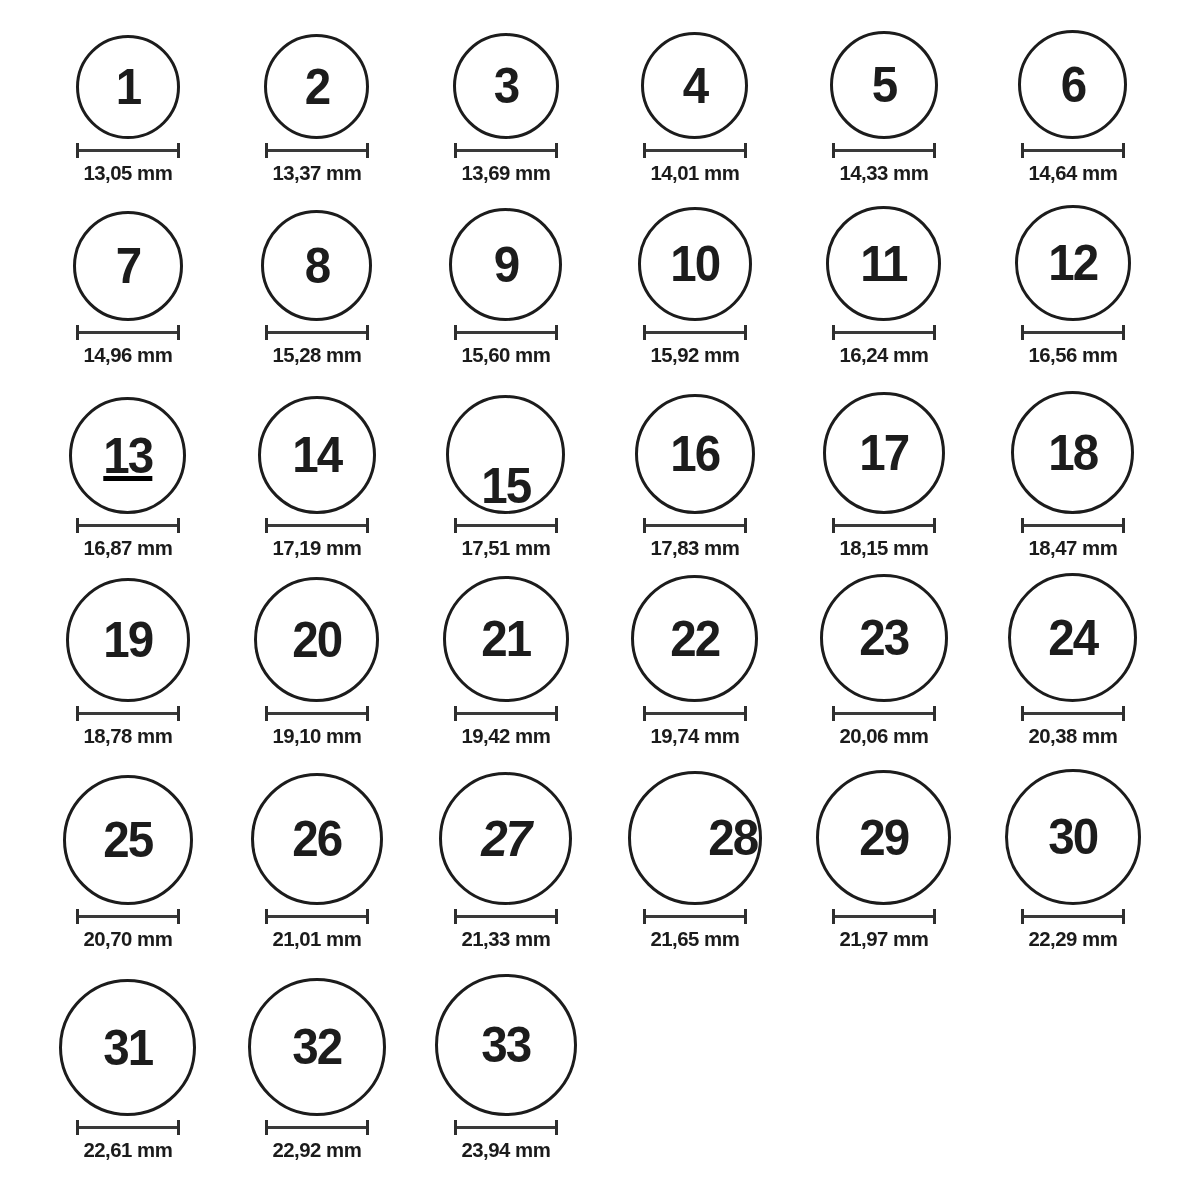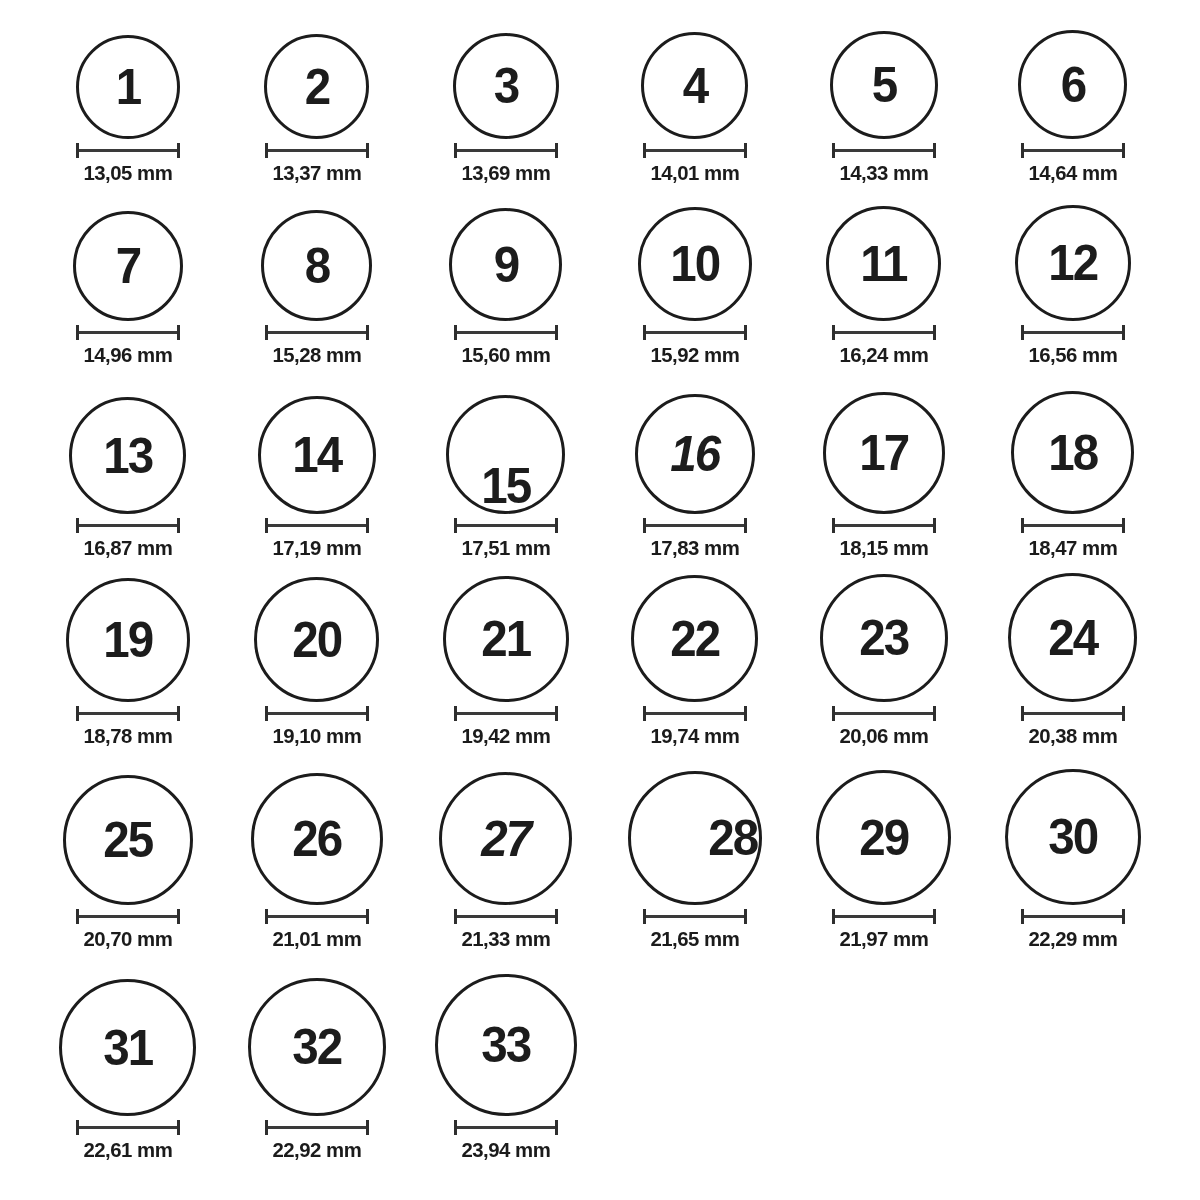--- a/index.html
+++ b/index.html
@@ -151,42 +151,42 @@
       <div class="label">16,24 mm</div>
     </div>
     <div class="cell">
       <div class="circle" style="width: 116px; height: 116px;">
         <span class="num">12</span>
       </div>
       <div class="measure"></div>
       <div class="label">16,56 mm</div>
     </div>
     <div class="cell">
-      <div class="circle" style="width: 117px; height: 117px;">
+      <div class="circle" style="width: 117px; height: 117px; text-decoration: underline;">
         <span class="num">13</span>
       </div>
       <div class="measure"></div>
       <div class="label">16,87 mm</div>
     </div>
     <div class="cell">
       <div class="circle" style="width: 118px; height: 118px;">
         <span class="num">14</span>
       </div>
       <div class="measure"></div>
       <div class="label">17,19 mm</div>
     </div>
     <div class="cell">
       <div class="circle" style="width: 119px; height: 119px; align-items: flex-end;">
         <span class="num">15</span>
       </div>
       <div class="measure"></div>
       <div class="label">17,51 mm</div>
     </div>
     <div class="cell">
-      <div class="circle" style="width: 120px; height: 120px; font-style: italic;">
+      <div class="circle" style="width: 120px; height: 120px;">
         <span class="num">16</span>
       </div>
       <div class="measure"></div>
       <div class="label">17,83 mm</div>
     </div>
     <div class="cell">
       <div class="circle" style="width: 122px; height: 122px;">
         <span class="num">17</span>
       </div>
       <div class="measure"></div>

